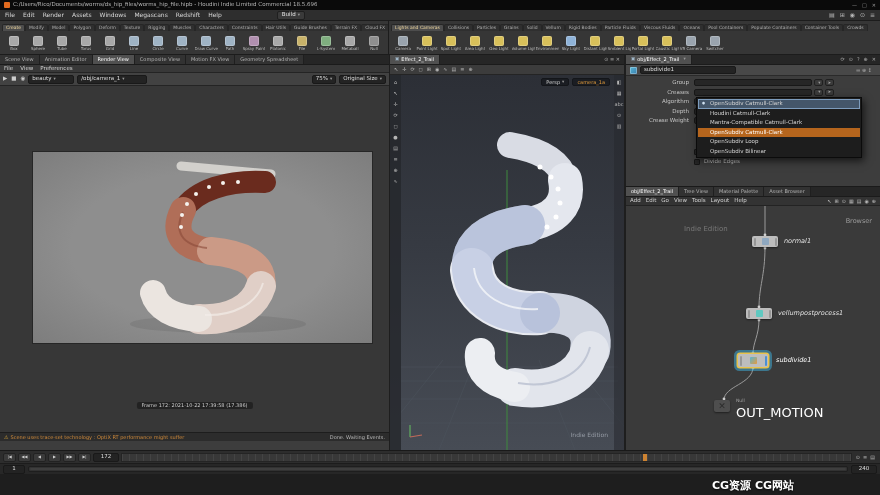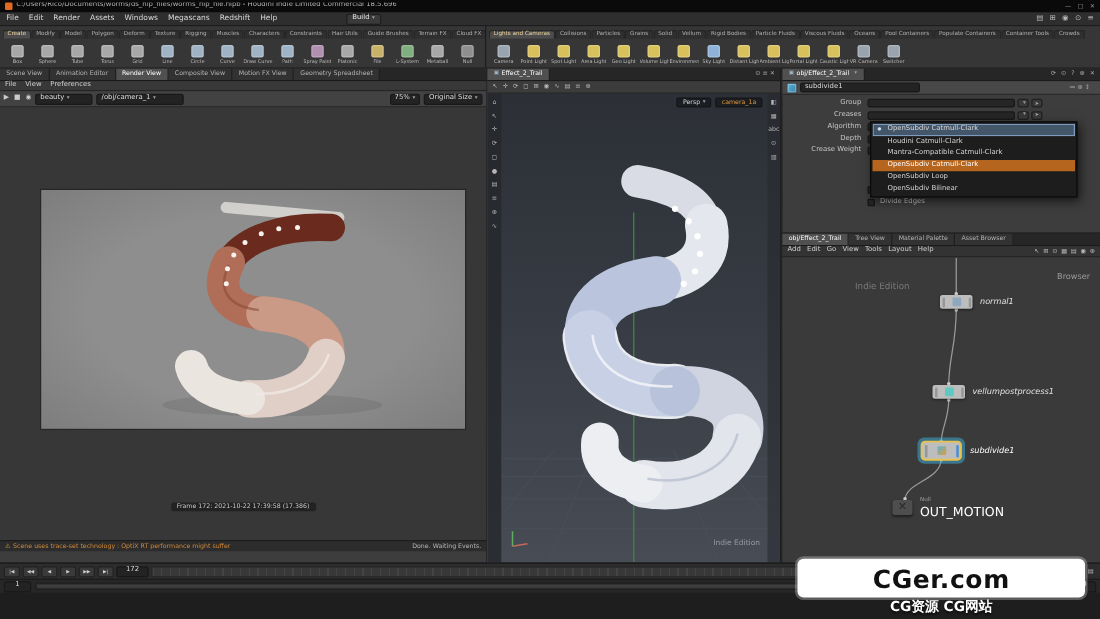--- a/index.html
+++ b/index.html
@@ -86,21 +86,21 @@
   .node{position:absolute;height:11px;background:#bdbdbd;border-radius:2px;display:flex;align-items:center;justify-content:center;box-shadow:0 1px 2px rgba(0,0,0,.45);}
   .node.sel{box-shadow:0 0 0 1.5px #e8c24a,0 0 0 4px rgba(62,168,210,.55);}
   .nflag{position:absolute;top:1.5px;bottom:1.5px;width:2px;border-radius:1px;background:#8d8d8d;opacity:.8;}
   .nflag.l{left:1.5px;} .nflag.r{right:1.5px;}
   .nflag.disp{background:#4a8fd4;opacity:1;}
   .nicon{width:7px;height:7px;border-radius:1px;}
   .nodelabel{position:absolute;font-size:6.5px;color:#e2e2e2;white-space:nowrap;font-style:italic;}
   .nullnode{position:absolute;width:16px;height:12px;background:#4e4e4e;border-radius:2px;display:flex;align-items:center;justify-content:center;box-shadow:0 1px 2px rgba(0,0,0,.45);}
   .nullnode::after{content:"✕";font-size:9px;font-weight:bold;color:#2c2c2c;}
   .nulltype{position:absolute;font-size:4.5px;color:#a0a0a0;white-space:nowrap;}
-  .nullname{position:absolute;font-size:10px;color:#fff;white-space:nowrap;}
+  .nullname{position:absolute;font-size:13px;color:#fff;white-space:nowrap;}
   
   .playbar{left:0;top:450px;width:880px;height:13px;background:#2d2d2d;border-top:1px solid #191919;display:flex;align-items:center;gap:2px;padding:0 3px;}
   .tbtn{width:13px;height:9px;background:#3a3a3a;border:1px solid #222;border-radius:2px;font-size:3.8px;color:#cfcfcf;display:flex;align-items:center;justify-content:center;white-space:nowrap;}
   .framebox{width:26px;justify-content:center;}
   .timeline{flex:1;height:9px;background:#383838;border:1px solid #242424;position:relative;background-image:repeating-linear-gradient(90deg,#444 0 1px,transparent 1px 7px);}
   .playhead{position:absolute;top:0;bottom:0;left:71.5%;width:4px;background:rgba(222,140,50,.9);}
   .pb-icons{display:flex;gap:3px;font-size:5px;color:#b8b8b8;padding:0 2px;}
   .rangebar{left:0;top:463px;width:880px;height:11px;background:#272727;border-top:1px solid #1c1c1c;display:flex;align-items:center;gap:3px;padding:0 3px;}
   .rtrack{flex:1;height:6px;background:#323232;border:1px solid #1e1e1e;border-radius:2px;position:relative;}
   .rtrack::after{content:"";position:absolute;left:1px;right:1px;top:1px;bottom:1px;background:#3e3e3e;border-radius:2px;}
@@ -709,18 +709,15 @@
     <span class="field" style="width:22px;justify-content:center;">
         <span>1</span>
       </span>
     <span class="rtrack"></span>
     <span class="field" style="width:26px;justify-content:center;">
         <span>240</span>
       </span>
   </div>
   <div class="statusstrip abs"></div>
 
-  <div class="wmbox abs">
-    <span class="wmtext">CGer.com</span>
-  </div>
   <div class="wmsub abs">CG资源  CG网站</div>
 
 </div>
 
 </body></html>

